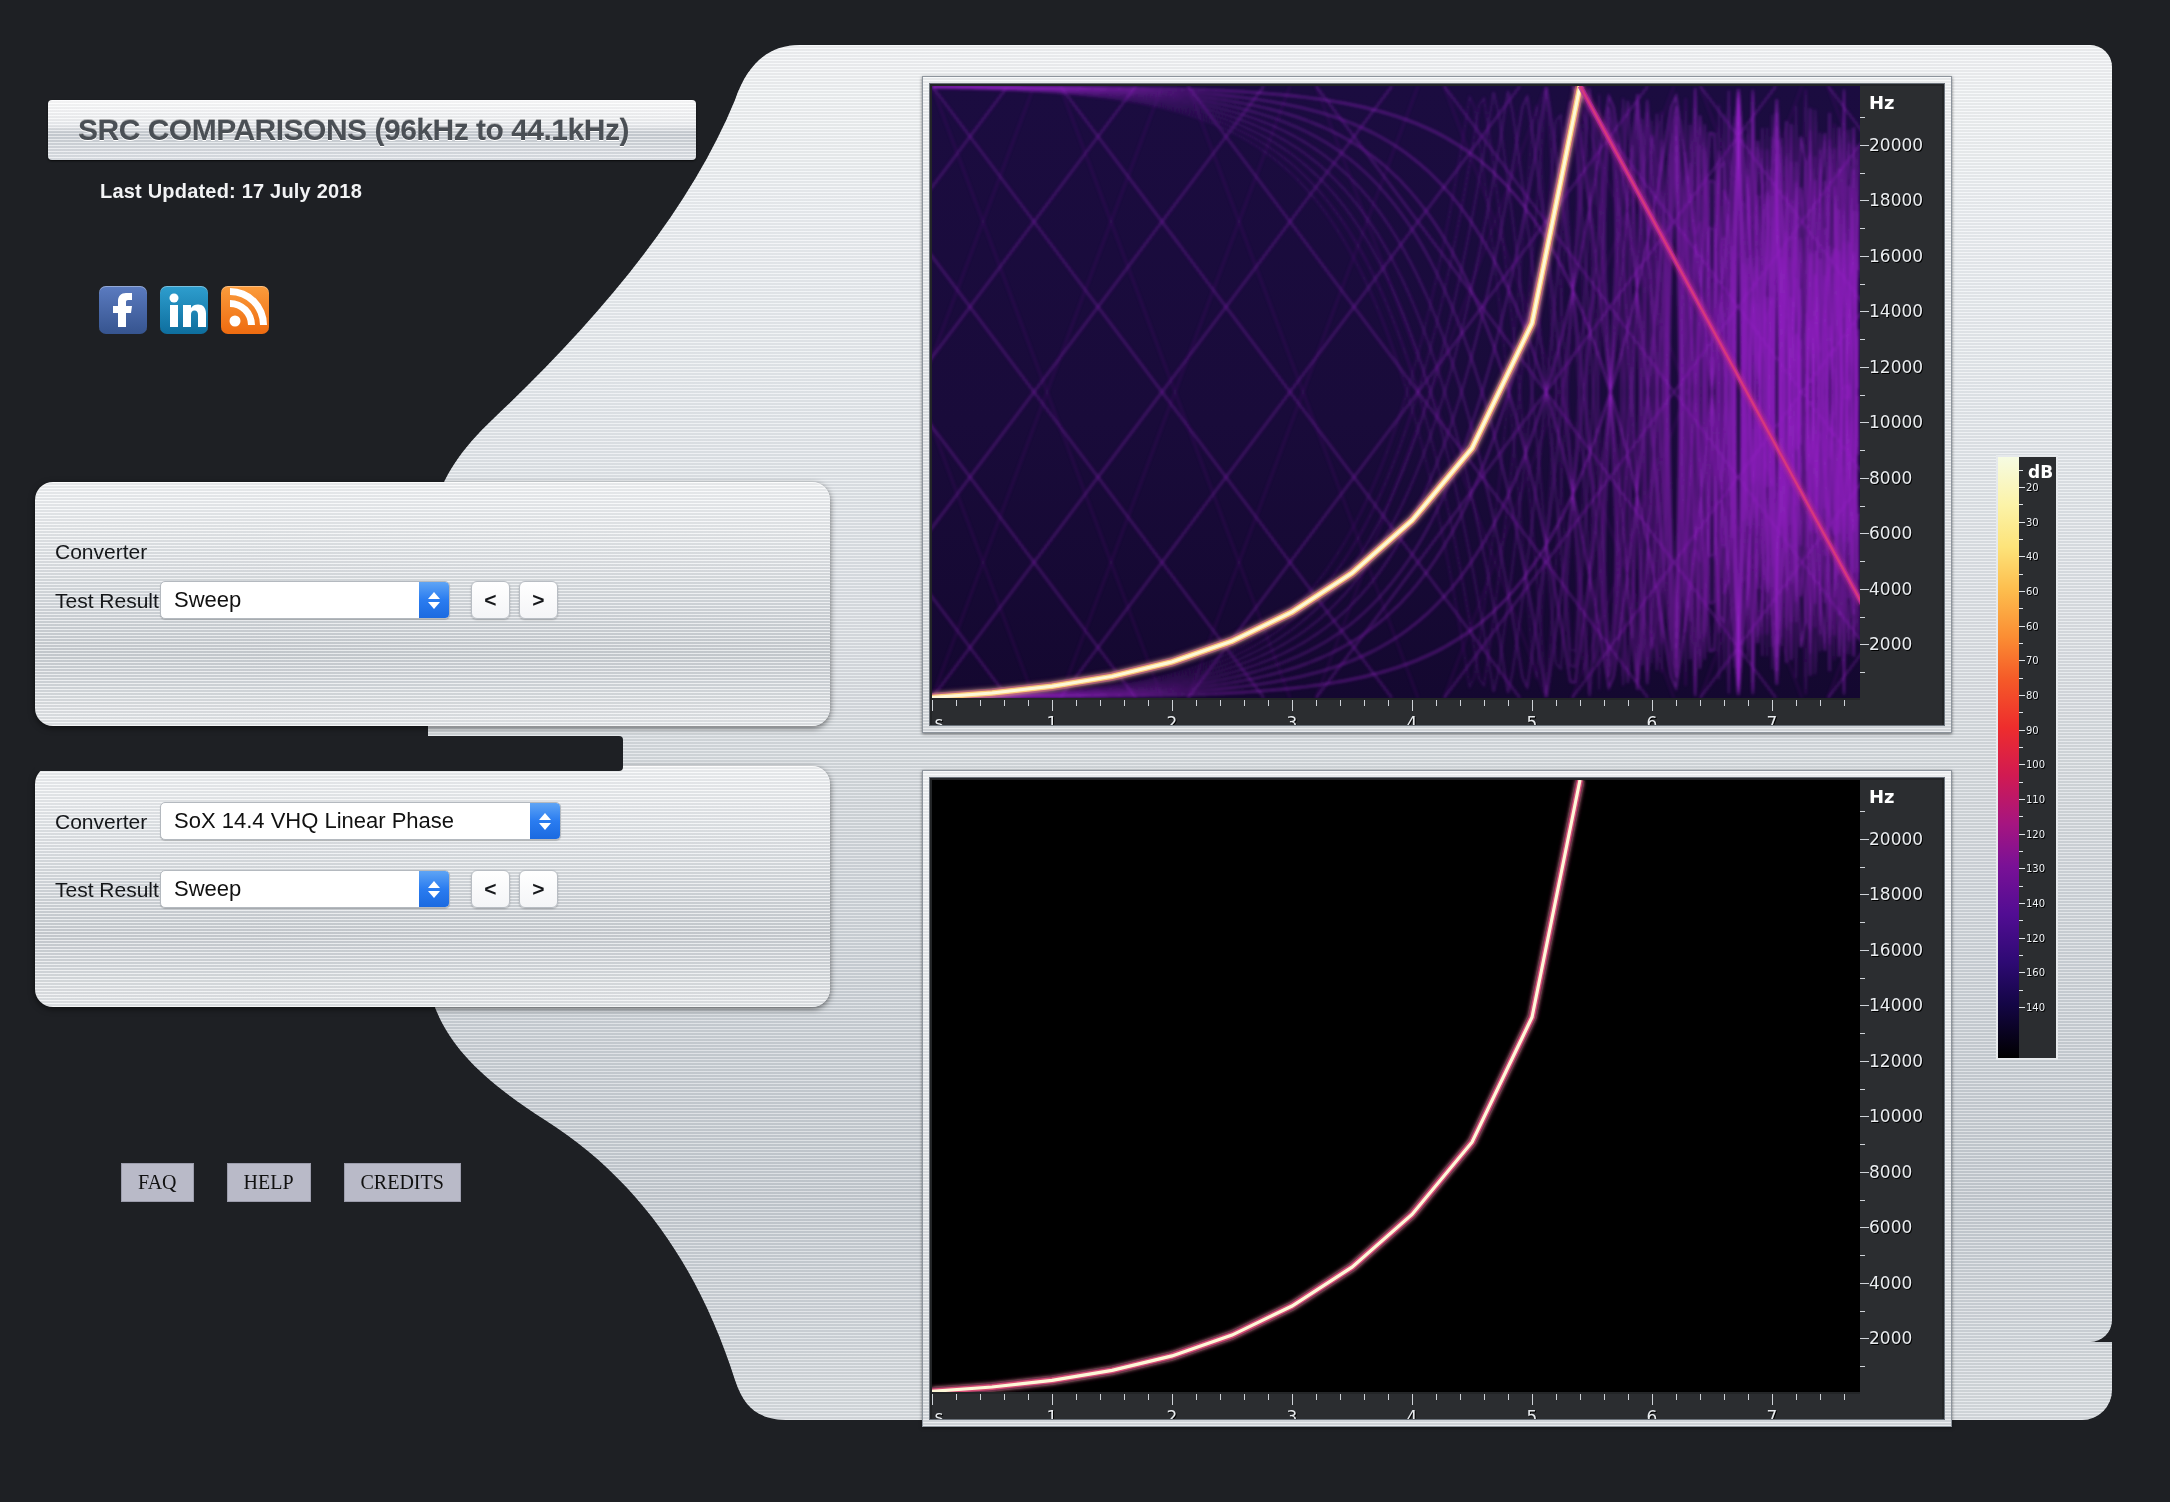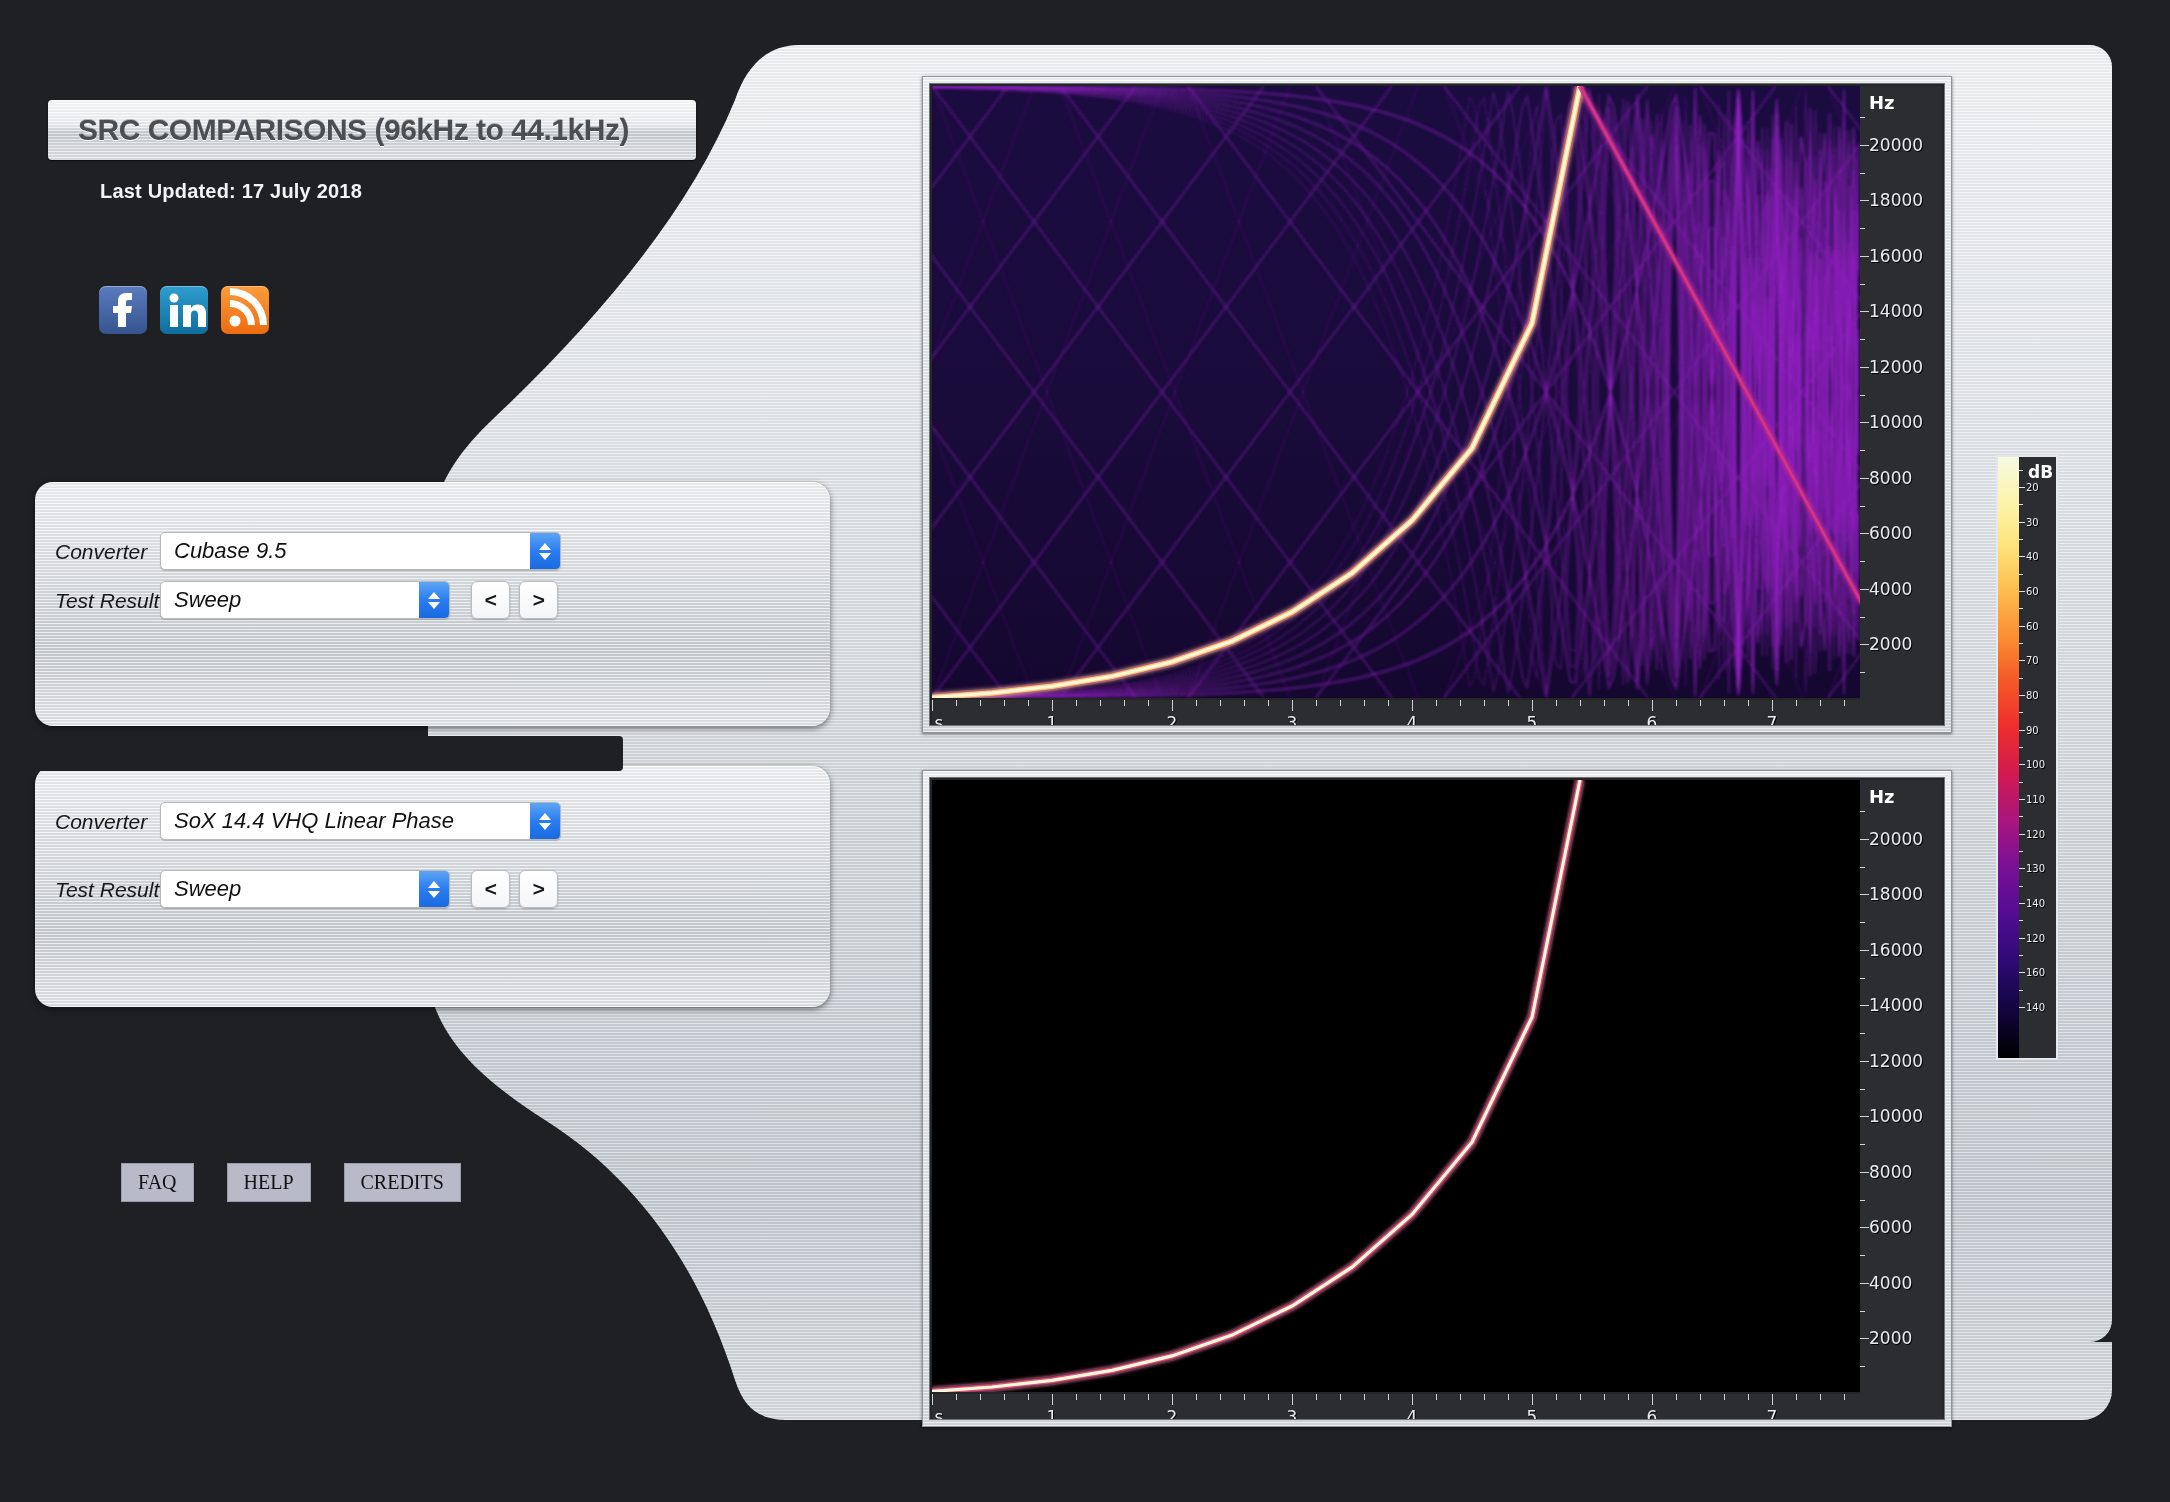--- a/index.html
+++ b/index.html
@@ -58,21 +58,20 @@
   }
   .sicon{ width:48px;height:48px;border-radius:7px; position:relative; overflow:hidden;
           box-shadow:inset 0 1px 0 rgba(255,255,255,.35); }
   .sicon svg{position:absolute;left:0;top:0;}
 
   
   .panel{
     position:absolute;
     border-radius:18px;
     box-shadow:0 2px 6px rgba(0,0,0,.55), inset 0 1px 0 rgba(255,255,255,.6);
-    font-style:italic;
   }
   #panel-top{ left:35px; top:482px; width:795px; height:244px; }
   #panel-bottom{ left:35px; top:766px; width:795px; height:241px; }
 
   .row{ position:absolute; display:flex; align-items:center; }
   .lbl{
     font-size:21px; color:#15171a; white-space:nowrap;
   }
 
   .sel{
@@ -275,27 +274,20 @@
 
   <g>
     <path d="M 35 482
              L 800 482 L 800 1010 L 35 1010 Z" fill="none"></path>
   </g>
 </svg>
 
 <div class="panel metal" id="panel-top">
   <div class="row" style="left:20px; top:58px;">
     <div class="lbl">Converter</div>
-  </div>
-  <div class="sel" style="position:absolute;left:125px;top:50px;width:399px;">
-    <span class="txt">Cubase 9.5</span>
-    <span class="stepper">
-        <i class="up"></i>
-        <i class="dn"></i>
-      </span>
   </div>
 
   <div class="row" style="left:20px; top:107px;">
     <div class="lbl">Test Result</div>
   </div>
   <div class="sel" style="position:absolute;left:125px;top:99px;width:288px;">
     <span class="txt">Sweep</span>
     <span class="stepper">
         <i class="up"></i>
         <i class="dn"></i>

